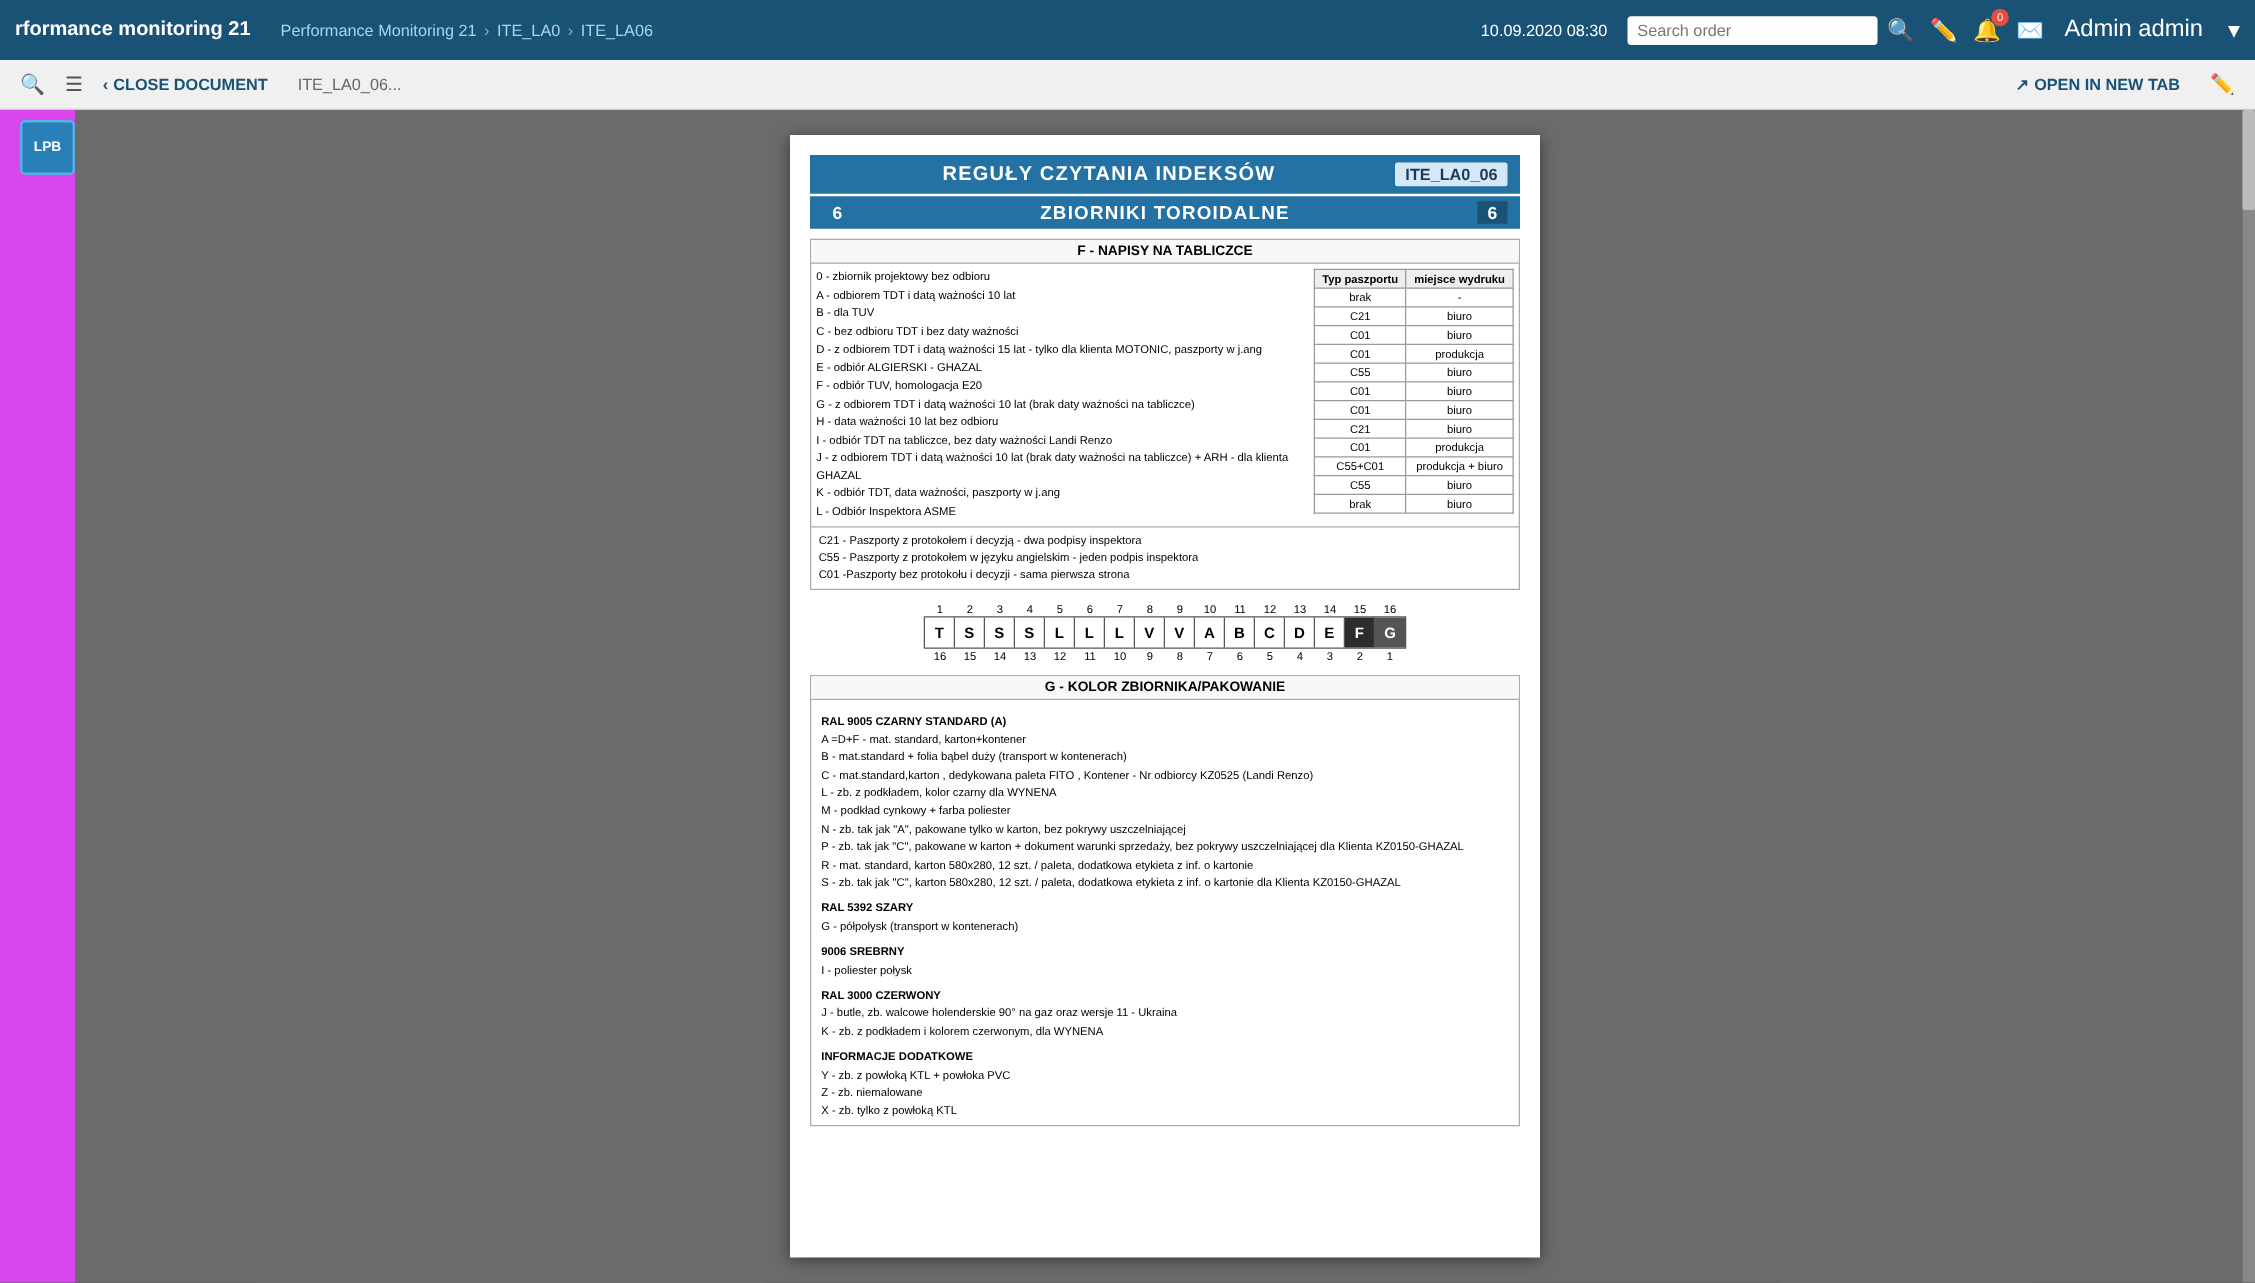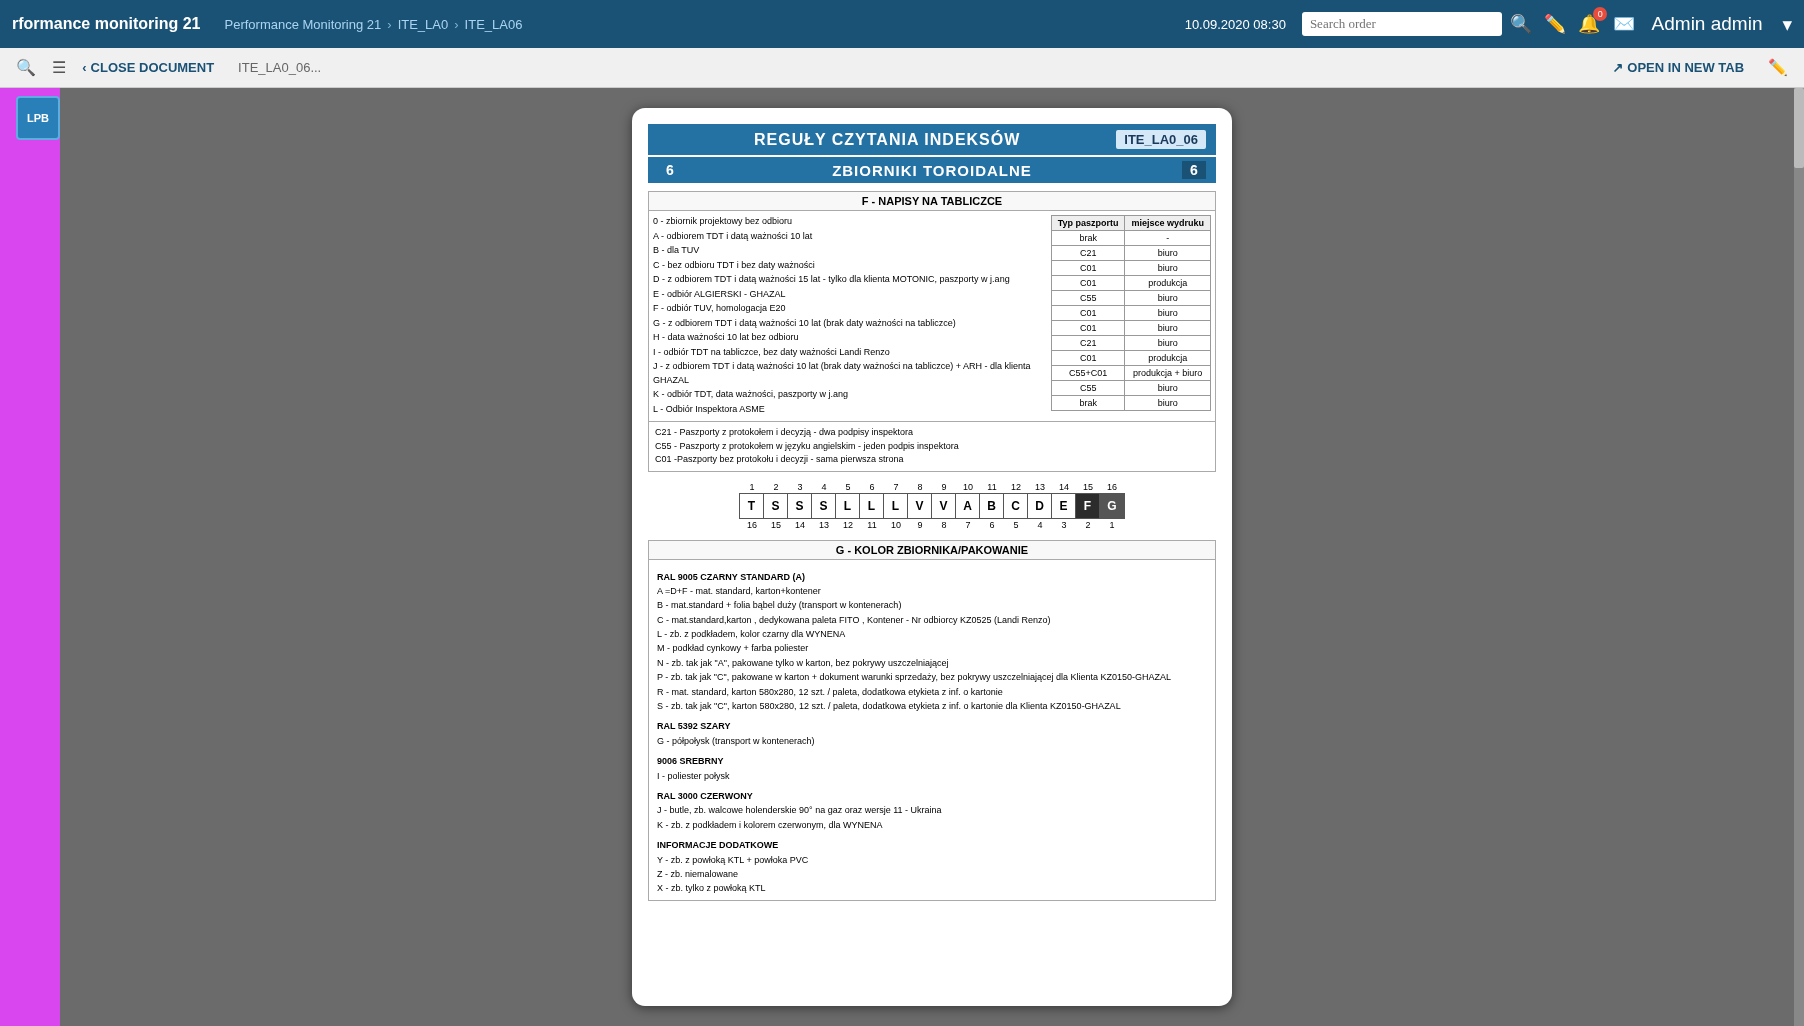--- a/index.html
+++ b/index.html
@@ -45,21 +45,20 @@
       padding: 4px 8px;
       width: 200px;
       margin-right: 8px;
     }
     #top-nav .search-box input {
       border: none;
       outline: none;
       font-size: 13px;
       width: 160px;
       color: #0f766e;
-      font-family: Liberation Serif, serif;
     }
     #top-nav .nav-icons {
       display: flex;
       align-items: center;
       gap: 12px;
       margin-right: 16px;
     }
     #top-nav .nav-icon {
       color: white;
       font-size: 18px;
@@ -186,21 +185,20 @@
       padding: 20px;
     }
 
     
     #document-container {
       width: 600px;
       background: white;
       box-shadow: 0 2px 12px rgba(0,0,0,0.5);
       padding: 16px;
       font-family: Arial, sans-serif;
-      border-radius: 13px;
     }
 
     
     .doc-header {
       background: #2471a3;
       color: white;
       display: flex;
       align-items: center;
       padding: 6px 10px;
       margin-bottom: 2px;

